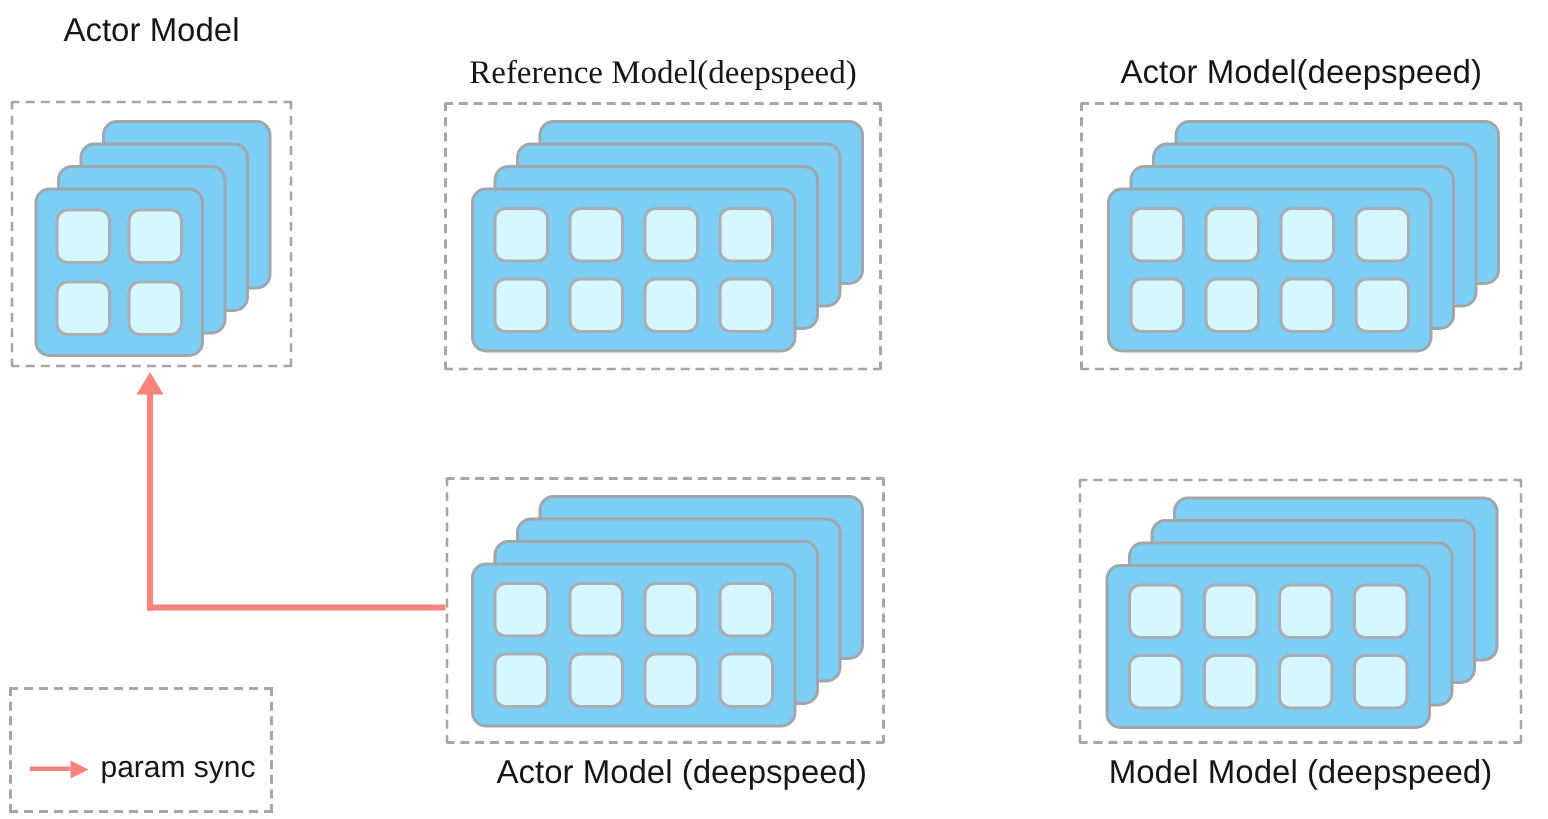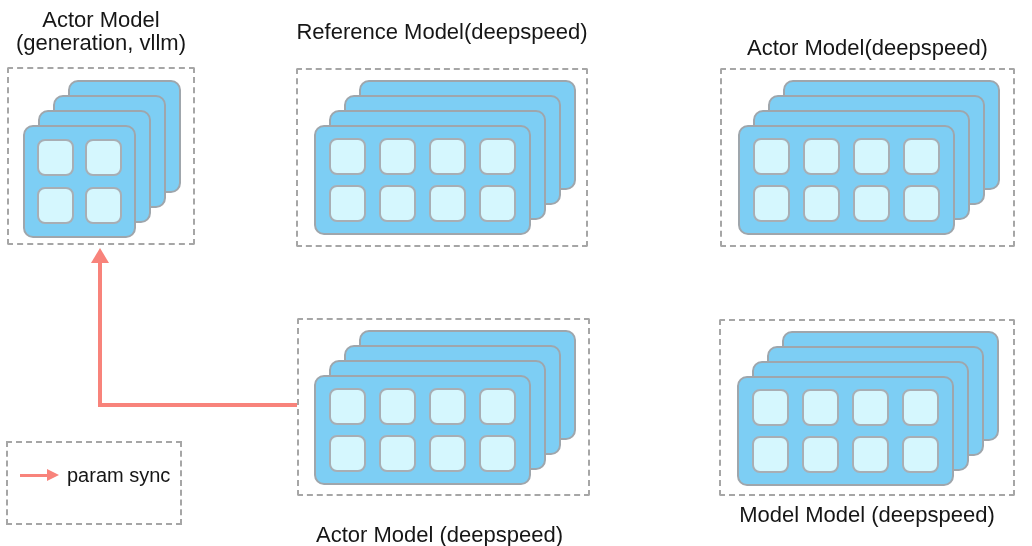--- a/index.html
+++ b/index.html
@@ -52,37 +52,36 @@
     width:0;height:0;border-top:6px solid transparent;border-bottom:6px solid transparent;
     border-left:12px solid #f8837b;
   }
   .legend-label{font-size:20px;color:#161616;}
 </style>
 </head>
 <body>
 
 <div class="group-title" style="left:0;top:8px;width:202px;">
   <span>Actor Model</span><br>
-  <span>(generation, vllm)</span>
 </div>
 <div class="dashed-box" style="left:7px;top:67px;width:188px;height:178px;">
   <div class="stack small" style="left:14px;top:11px;width:158px;height:158px;">
     <div class="layer l4"></div>
     <div class="layer l3"></div>
     <div class="layer l2"></div>
     <div class="layer l1 grid">
       <div class="cell"></div>
       <div class="cell"></div>
       <div class="cell"></div>
       <div class="cell"></div>
     </div>
   </div>
 </div>
 
-<div class="group-title" style="left:296px;top:20px;width:292px;">Reference Model(deepspeed)</div>
+<div class="group-title" style="left:296px;top:36px;width:292px;font-family:Liberation Serif, serif;">Reference Model(deepspeed)</div>
 <div class="dashed-box" style="left:296px;top:68px;width:292px;height:179px;">
   <div class="stack wide" style="left:16px;top:10px;width:262px;height:155px;">
     <div class="layer l4"></div>
     <div class="layer l3"></div>
     <div class="layer l2"></div>
     <div class="layer l1 grid">
       <div class="cell"></div>
       <div class="cell"></div>
       <div class="cell"></div>
       <div class="cell"></div>
@@ -123,21 +122,21 @@
       <div class="cell"></div>
       <div class="cell"></div>
       <div class="cell"></div>
       <div class="cell"></div>
       <div class="cell"></div>
       <div class="cell"></div>
       <div class="cell"></div>
     </div>
   </div>
 </div>
-<div class="group-title" style="left:293px;top:503px;width:293px;margin-top:20px;">Actor Model (deepspeed)</div>
+<div class="group-title" style="left:308px;top:503px;width:293px;">Actor Model (deepspeed)</div>
 
 <div class="dashed-box" style="left:719px;top:319px;width:296px;height:177px;">
   <div class="stack wide" style="left:16px;top:10px;width:262px;height:155px;">
     <div class="layer l4"></div>
     <div class="layer l3"></div>
     <div class="layer l2"></div>
     <div class="layer l1 grid">
       <div class="cell"></div>
       <div class="cell"></div>
       <div class="cell"></div>
@@ -148,21 +147,21 @@
       <div class="cell"></div>
     </div>
   </div>
 </div>
 <div class="group-title" style="left:719px;top:503px;width:296px;">Model Model (deepspeed)</div>
 
 <div class="arrowhead-up" style="left:91px;top:248px;"></div>
 <div class="arrow-seg" style="left:98px;top:261px;width:4px;height:146px;"></div>
 <div class="arrow-seg" style="left:98px;top:403px;width:199px;height:4px;"></div>
 
-<div class="legend-box" style="left:6px;top:441px;width:176px;height:84px;align-items:center;">
+<div class="legend-box" style="left:6px;top:458px;width:176px;height:84px;">
   <div class="legend-row">
     <span class="legend-arrow">
       <span class="legend-line"></span>
       <span class="legend-head"></span>
     </span>
     <span class="legend-label">param sync</span>
   </div>
 </div>
 
 </body></html>

